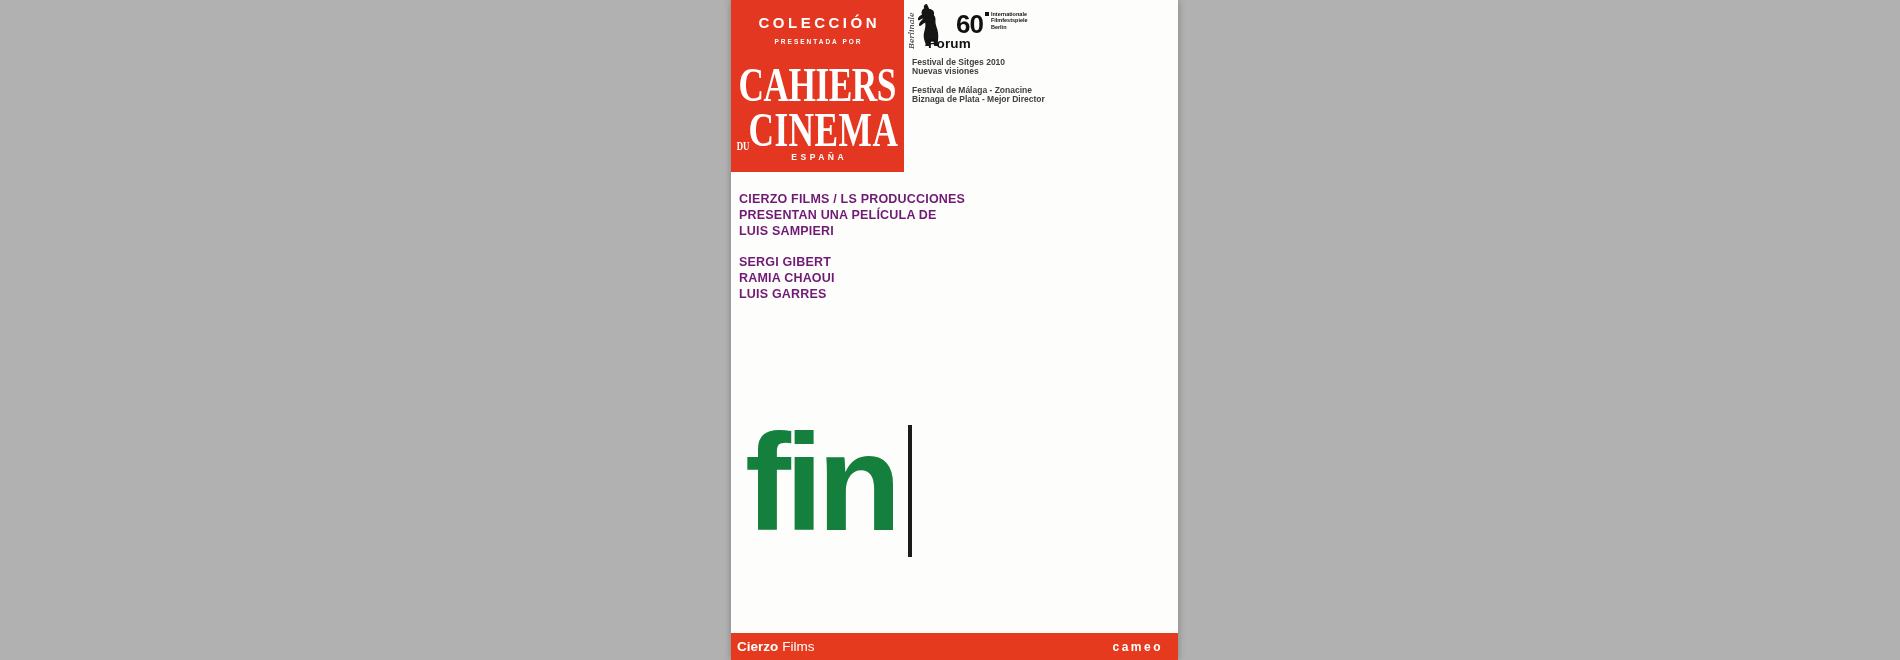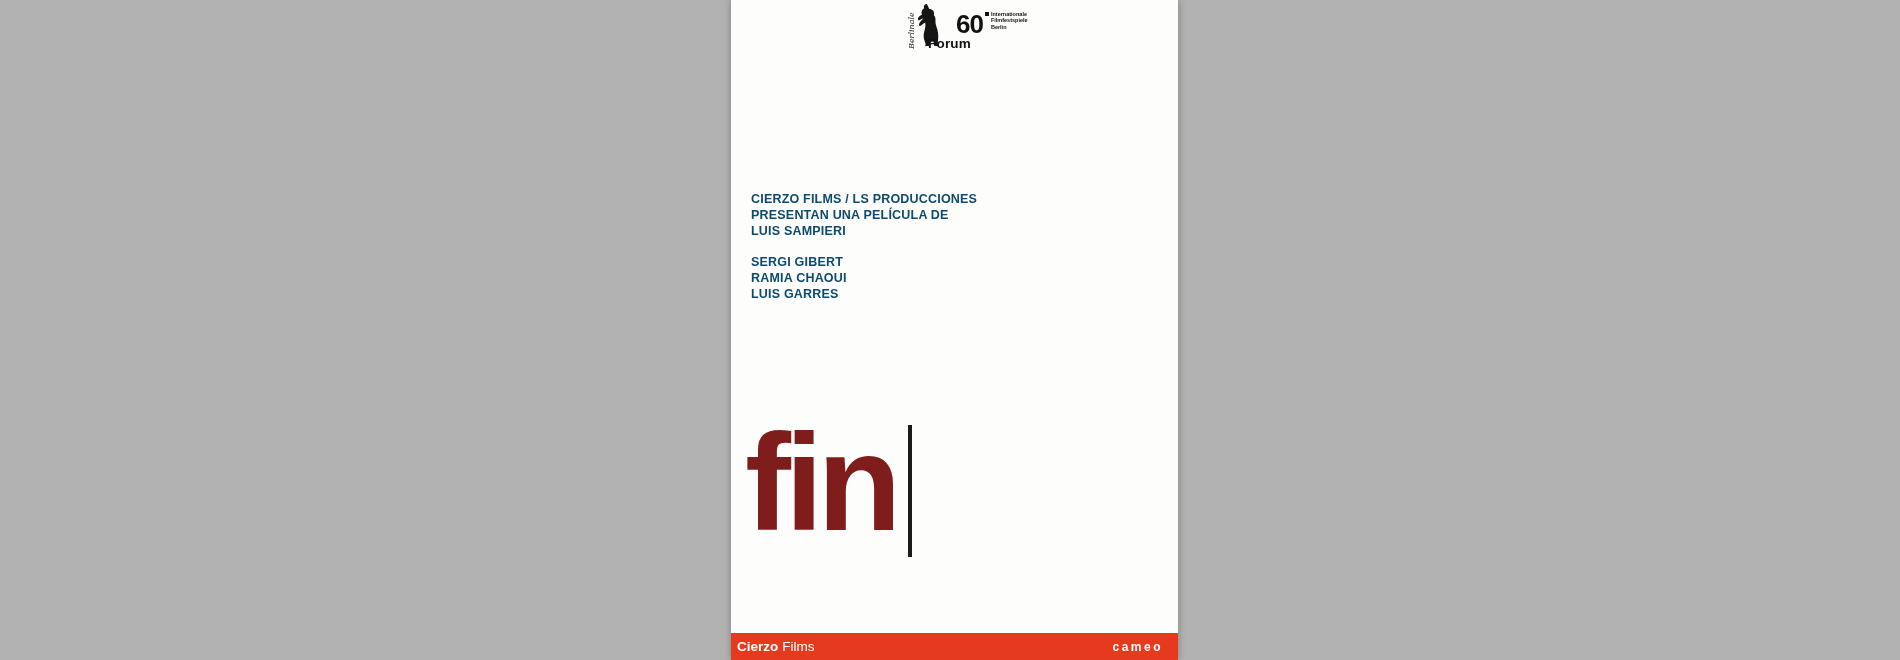--- a/index.html
+++ b/index.html
@@ -36,46 +36,53 @@
   .bl-bear{position:absolute;left:186px;top:3px;}
   .bl-sixty-row{position:absolute;left:225px;top:11px;display:flex;align-items:flex-start;}
   .bl-sixty{font-size:26px;font-weight:bold;color:#111;line-height:1;letter-spacing:-1px;}
   .bl-sq{width:4px;height:4px;background:#111;margin:1px 2px 0 2px;}
   .bl-org{display:flex;flex-direction:column;font-size:5.5px;font-weight:bold;color:#111;line-height:1.15;}
   .bl-forum{position:absolute;left:197px;top:36px;font-size:13.5px;font-weight:bold;color:#111;letter-spacing:.2px;}
   
   .festivals{position:absolute;left:181px;top:58px;color:#414141;font-size:8.5px;font-weight:bold;line-height:1.05;}
   .festival-block{margin-bottom:10px;}
   
-  .credits{position:absolute;left:20px;top:191px;color:#0c4a6e;font-size:12.5px;font-weight:bold;line-height:16px;letter-spacing:.2px;}
+  .credits{position:absolute;left:8px;top:191px;color:#701a75;font-size:12.5px;font-weight:bold;line-height:16px;letter-spacing:.2px;}
   .cast{margin-top:15px;}
   
   .title-fin{
     position:absolute;left:14px;top:413px;
-    font-size:138px;font-weight:bold;color:#7f1d1d;
+    font-size:138px;font-weight:bold;color:#15803d;
     letter-spacing:-6px;line-height:1;
   }
   .cursor-bar{position:absolute;left:177px;top:425px;width:4px;height:132px;background:#1b1b1b;}
   
   .footer{
     position:absolute;left:0;right:0;top:633px;bottom:0;
     background:#e63a1f;color:#fff;
     display:flex;align-items:center;justify-content:space-between;
     padding:0 15px 0 6px;box-sizing:border-box;gap:24px;
   }
   .studio{font-size:13.5px;white-space:nowrap;}
   .studio .b{font-weight:bold;}
   .studio .r{font-weight:normal;margin-left:4px;}
   .cameo{font-size:12px;font-weight:bold;letter-spacing:2.5px;line-height:1;}
 </style>
 </head>
 <body>
 
 <div class="card">
 
+  <div class="red-box">
+    <div class="colec">COLECCIÓN</div>
+    <div class="pres">PRESENTADA POR</div>
+    <div class="brand brand-line1">CAHIERS</div>
+    <div class="brand brand-line2"><span class="brand-du">DU</span><span>CINEMA</span></div>
+    <div class="espana">ESPAÑA</div>
+  </div>
 
   <div class="bl-script">Berlinale</div>
   <div class="bl-bear">
     <svg width="27" height="43" viewBox="0 0 30 48">
       <path fill="#151515" d="M11,1c-2,0-3.5,1.5-3.5,3.2c0,0.6,0.2,1.2,0.5,1.7c-1.8,1-3,2.8-3,5c0,0.8,0.15,1.6,0.45,2.3
       c-1.6,0.5-3.6,1.7-4.3,3.9c-0.6,1.8,0.4,2.6,1.4,2.2c1.2-0.5,2.5-1.6,4.4-1.9c-1.7,2.1-3.6,3.4-4.6,5.9
       c-0.7,1.8,0.8,2.9,2.1,1.9c1.3-1,2.6-2.4,4.6-3.1c0.5,2.5,0.3,5.2-0.6,8.2c-1.2,3.8-1.5,7.4-0.3,11.2l1.2,3.8
       c0.3,1,0.2,1.6-0.4,2.4c-0.5,0.7-0.2,1.3,0.7,1.3h3c0.9,0,1.3-0.5,1.2-1.4l-0.4-4.6c1.5,0.4,3.2,0.4,4.8,0l0.9,4.7
       c0.2,0.9,0.7,1.3,1.5,1.3h2.6c0.9,0,1.2-0.7,0.6-1.4c-0.6-0.7-0.9-1.3-0.8-2.4l0.4-4.1c0.4-4.2,0.3-8-0.8-11.6
       c-1-3.3-2.4-6.3-2.1-9.8c0.2-2.5-0.3-4.7-1.9-6.2c0.3-0.6,0.4-1.2,0.4-1.9c0-2.9-2.6-4.9-5.4-4.9z"></path>
@@ -85,20 +92,30 @@
     <span class="bl-sixty">60</span>
     <span class="bl-sq"></span>
     <span class="bl-org">
       <span>Internationale</span>
       <span>Filmfestspiele</span>
       <span>Berlin</span>
     </span>
   </div>
   <div class="bl-forum">Forum</div>
 
+  <div class="festivals">
+    <div class="festival-block">
+      <div>Festival de Sitges 2010</div>
+      <div>Nuevas visiones</div>
+    </div>
+    <div class="festival-block">
+      <div>Festival de Málaga - Zonacine</div>
+      <div>Biznaga de Plata - Mejor Director</div>
+    </div>
+  </div>
 
   <div class="credits">
     <div>CIERZO FILMS / LS PRODUCCIONES</div>
     <div>PRESENTAN UNA PELÍCULA DE</div>
     <div>LUIS SAMPIERI</div>
     <div class="cast">
       <div>SERGI GIBERT</div>
       <div>RAMIA CHAOUI</div>
       <div>LUIS GARRES</div>
     </div>

